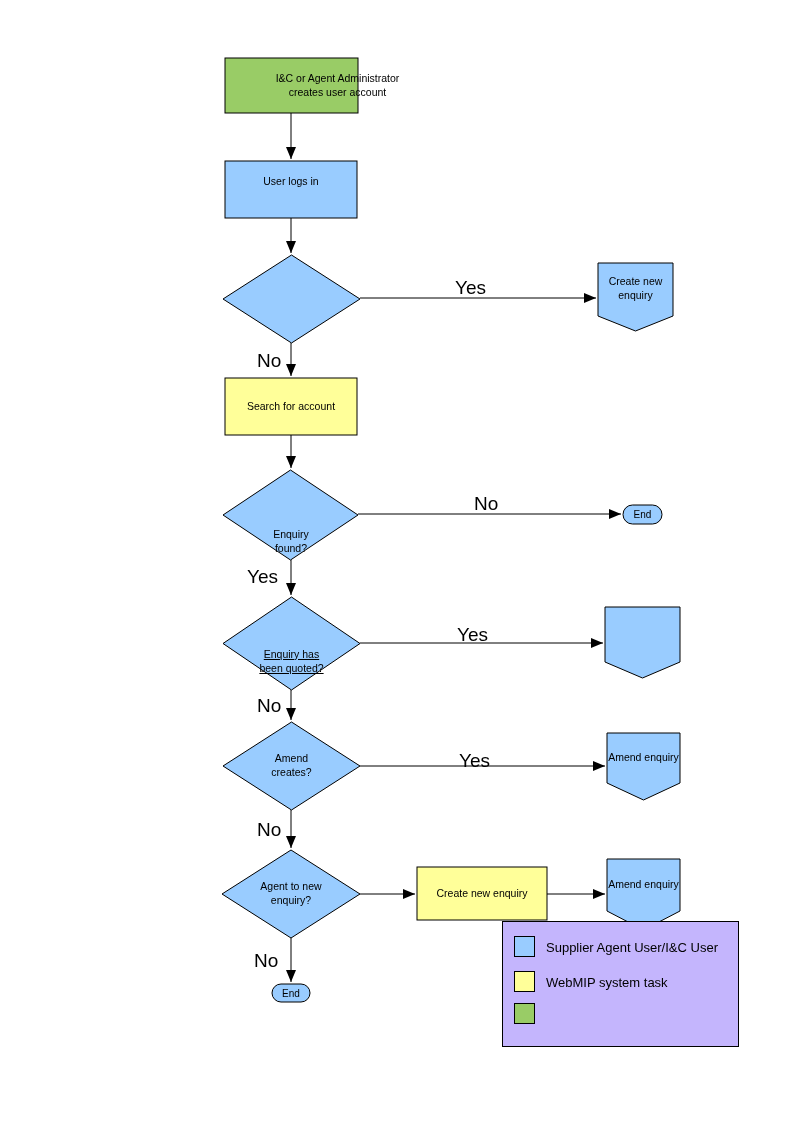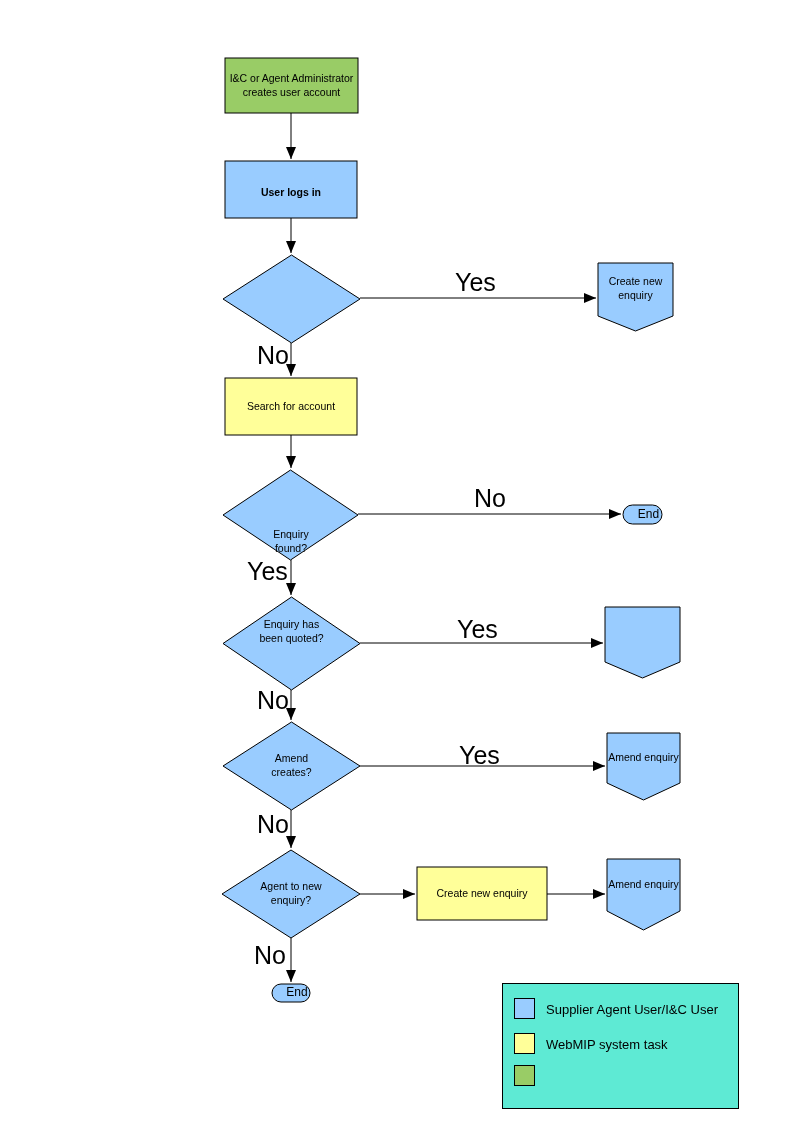--- a/index.html
+++ b/index.html
@@ -1,24 +1,24 @@
 <!DOCTYPE html>
 <html><head>
 <meta charset="utf-8">
 <style>
   html,body{margin:0;padding:0;background:#fff;font-family:"Liberation Sans",sans-serif;}
   .canvas{position:relative;width:794px;height:1123px;background:#fff;overflow:hidden;}
   .shape-layer{position:absolute;left:0;top:0;width:794px;height:1123px;}
   .node-text{position:absolute;display:flex;align-items:center;justify-content:center;
              text-align:center;font-size:10.5px;line-height:1.3;color:#000;}
   .nowrap{white-space:nowrap;}
-  .end-text{font-size:12px;padding-left:6px;}
-  .edge-label{position:absolute;font-size:25px;line-height:1;color:#000;}
-  .legend{position:absolute;left:502px;top:983px;width:235px;height:124px;
-          border:1px solid #000;background:#5eead4;}
+  .end-text{font-size:10px;}
+  .edge-label{position:absolute;font-size:19px;line-height:1;color:#000;margin-top:8px;}
+  .legend{position:absolute;left:502px;top:921px;width:235px;height:124px;
+          border:1px solid #000;background:#c4b5fd;}
   .legend-swatch{position:absolute;left:11px;}
   .legend-label{position:absolute;left:43px;width:184px;font-size:13px;line-height:16px;color:#000;}
 </style>
 </head>
 <body>
 
 <div class="canvas">
 
   <svg class="shape-layer" width="794" height="1123" viewBox="0 0 794 1123" xmlns="http://www.w3.org/2000/svg">
     <defs>
@@ -52,27 +52,27 @@
     <polygon points="291.5,597 360,643.5 291.5,690 223,643.5" stroke="#000" fill="#99CCFF"></polygon>
     <polygon points="605,607 680,607 680,662 642.5,678 605,662" stroke="#000" fill="#99CCFF"></polygon>
     <polygon points="291.5,722 360,766 291.5,810 223,766" stroke="#000" fill="#99CCFF"></polygon>
     <polygon points="607,733 680,733 680,783 643.5,800 607,783" stroke="#000" fill="#99CCFF"></polygon>
     <polygon points="291,850 360,894 291,938 222,894" stroke="#000" fill="#99CCFF"></polygon>
     <rect x="417" y="867" width="130" height="53" stroke="#000" fill="#FFFF99"></rect>
     <polygon points="607,859 680,859 680,911 643.5,930 607,911" stroke="#000" fill="#99CCFF"></polygon>
     <rect x="272" y="984" width="38" height="18" rx="9" stroke="#000" fill="#99CCFF"></rect>
   </svg>
 
-  <div class="node-text" style="left:225px;top:59px;width:133px;height:53px;">I&amp;C or Agent Administrator creates user account</div>
-  <div class="node-text" style="left:225px;top:172px;width:132px;height:42px;font-weight:bold;">User logs in</div>
+  <div class="node-text" style="left:225px;top:59px;width:133px;height:53px;padding-left:46px;">I&amp;C or Agent Administrator creates user account</div>
+  <div class="node-text" style="left:225px;top:161px;width:132px;height:42px;">User logs in</div>
   <div class="node-text" style="left:598px;top:266px;width:75px;height:46px;">Create new enquiry</div>
   <div class="node-text" style="left:225px;top:378px;width:132px;height:57px;">Search for account</div>
   <div class="node-text" style="left:267px;top:520px;width:48px;height:44px;">Enquiry found?</div>
   <div class="node-text end-text" style="left:623px;top:505px;width:39px;height:19px;">End</div>
-  <div class="node-text" style="left:251px;top:609px;width:81px;height:45px;">Enquiry has been quoted?</div>
+  <div class="node-text" style="left:251px;top:639px;width:81px;height:45px;text-decoration:underline;">Enquiry has been quoted?</div>
   <div class="node-text" style="left:261px;top:744px;width:61px;height:44px;">Amend creates?</div>
   <div class="node-text nowrap" style="left:607px;top:735px;width:73px;height:46px;">Amend enquiry</div>
   <div class="node-text" style="left:256px;top:872px;width:70px;height:44px;">Agent to new enquiry?</div>
   <div class="node-text" style="left:417px;top:867px;width:130px;height:53px;">Create new enquiry</div>
   <div class="node-text nowrap" style="left:607px;top:861px;width:73px;height:48px;">Amend enquiry</div>
   <div class="node-text end-text" style="left:272px;top:984px;width:38px;height:18px;">End</div>
 
   <div class="edge-label" style="left:455px;top:270px;">Yes</div>
   <div class="edge-label" style="left:257px;top:343px;">No</div>
   <div class="edge-label" style="left:474px;top:486px;">No</div>

